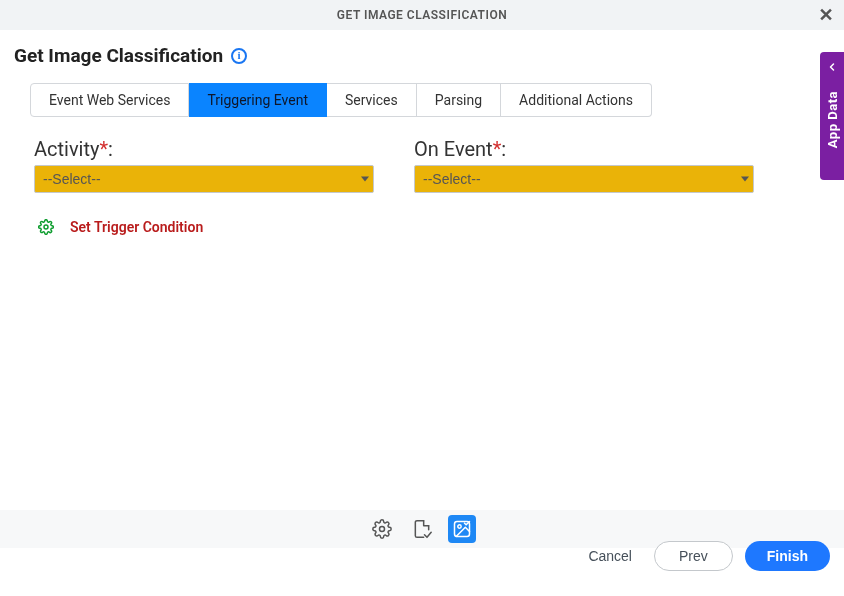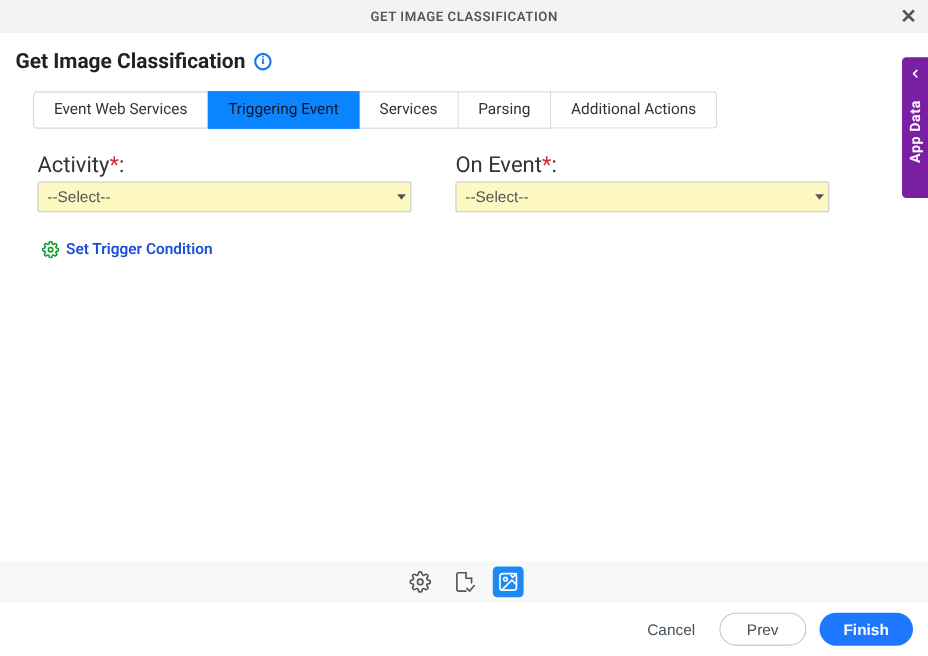--- a/index.html
+++ b/index.html
@@ -104,21 +104,21 @@
   }
   .form-label .req { color: #d32f2f; }
   .select-wrap {
     position: relative;
   }
   .select-box {
     width: 100%;
     height: 28px;
     border: 1px solid #c4c8cc;
     border-radius: 2px;
-    background: #fef9c3;
+    background: #eab308;
     font-size: 14px;
     color: #555;
     padding: 4px 24px 4px 8px;
     cursor: pointer;
     appearance: none;
     text-align: left;
   }
   .select-arrow {
     position: absolute;
     right: 5px;
@@ -126,25 +126,25 @@
     transform: translateY(-50%);
     width: 0; height: 0;
     border-left: 4px solid transparent;
     border-right: 4px solid transparent;
     border-top: 5px solid #555;
     pointer-events: none;
   }
   .trigger-link {
     display: flex;
     align-items: flex-end;
-    gap: 6px;
+    gap: 16px;
     margin: 26px 0 0 38px;
     font-size: 14px;
     font-weight: 600;
-    color: #1d4ed8;
+    color: #b91c1c;
     cursor: pointer;
   }
   .gear {
     display: inline-block;
     color: #0f9d2f;
   }
   .gear svg { display: block; }
   .app-data-tab {
     position: absolute;
     right: 0;
@@ -194,21 +194,21 @@
     border-radius: 4px;
     cursor: pointer;
     color: #555;
   }
   .toolbar-btn.active {
     background: #1e88f5;
     color: #fff;
   }
   .footer {
     position: absolute;
-    bottom: 0;
+    bottom: 16px;
     left: 0;
     width: 100%;
     height: 48px;
     display: flex;
     align-items: center;
     justify-content: flex-end;
     gap: 12px;
     padding-right: 14px;
   }
   .btn-text {

